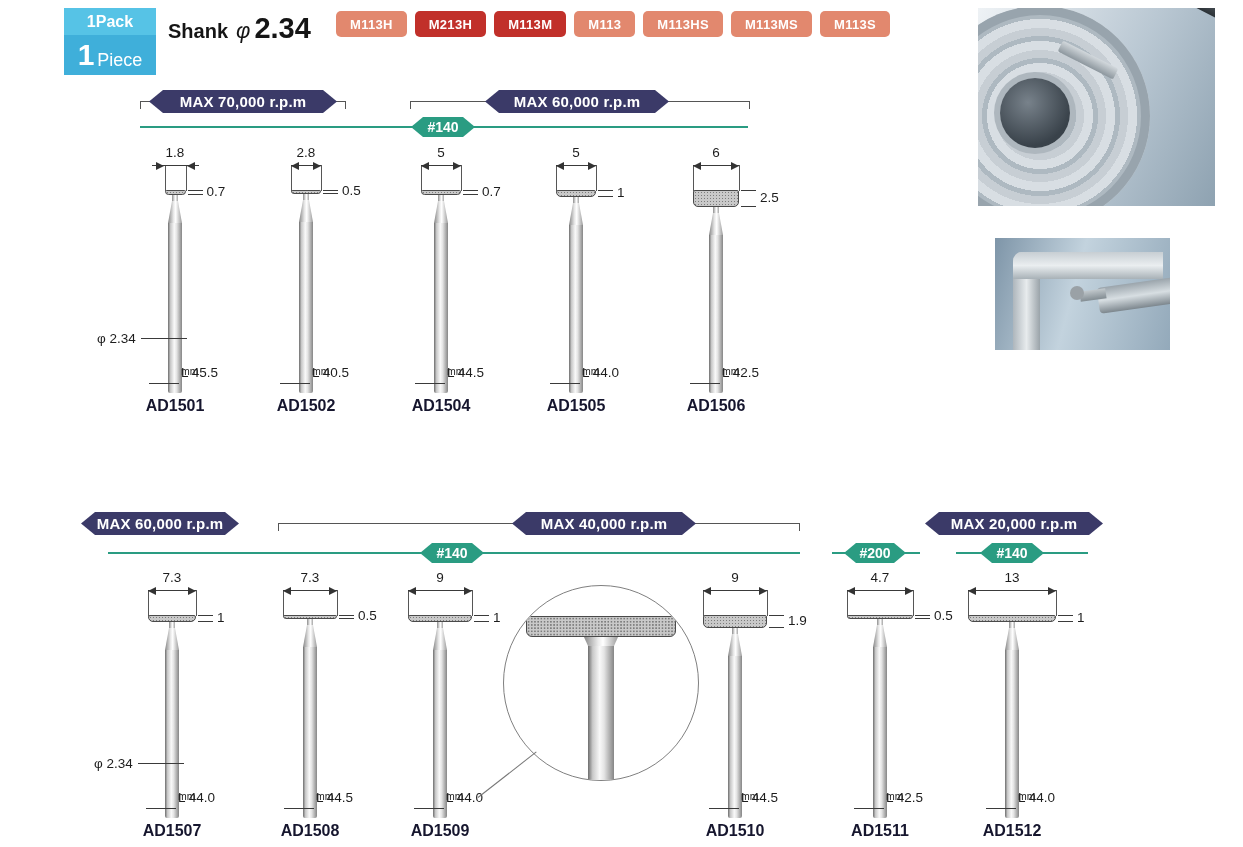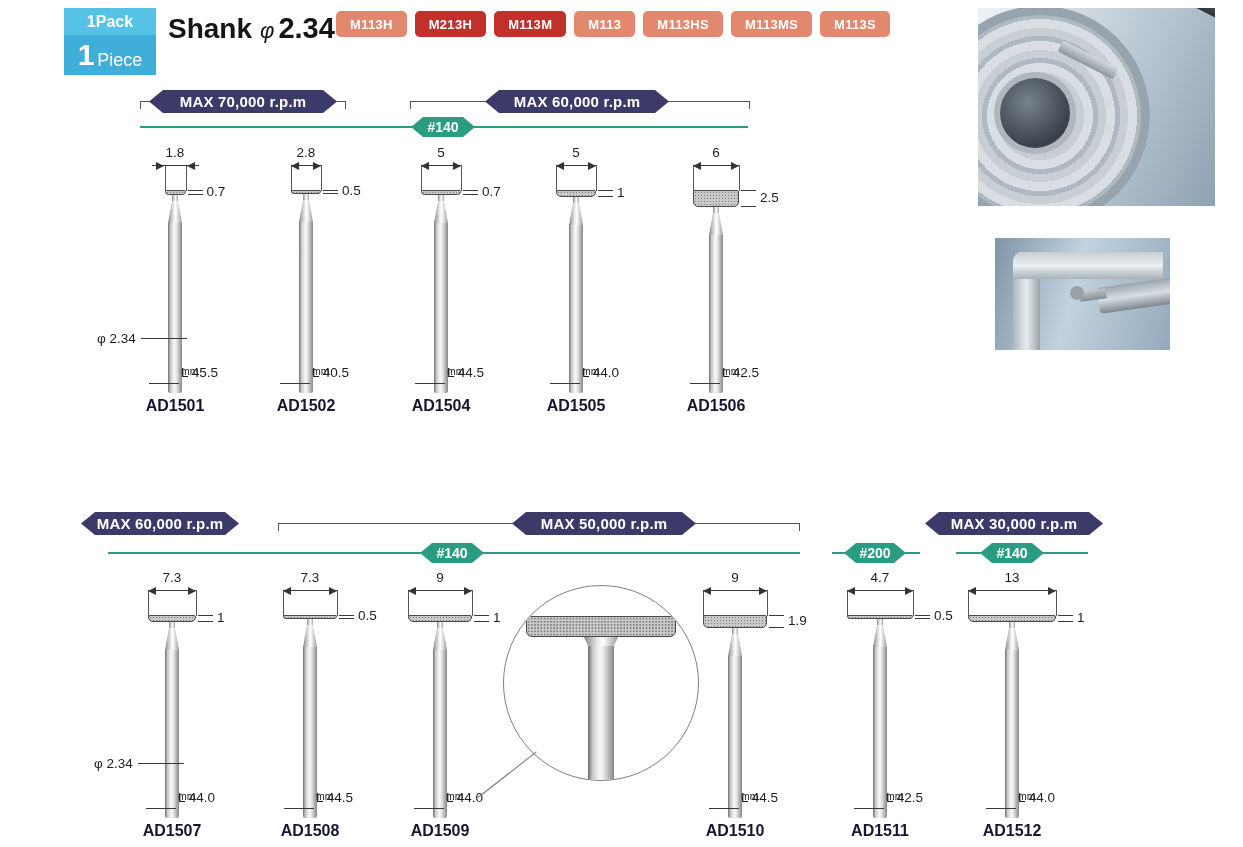--- a/index.html
+++ b/index.html
@@ -10,21 +10,21 @@
   .pack { position:absolute; left:64px; top:8px; width:92px; height:55px; }
   .pack-top { height:27px; background:#56c3e6; color:#fff; font-weight:bold; font-size:16px;
               display:flex; align-items:center; justify-content:center; }
   .pack-bottom { height:40px; background:#3fafda; color:#fff; display:flex; align-items:center;
                  justify-content:center; gap:3px; }
   .pack-big { font-size:30px; font-weight:bold; line-height:1; }
   .pack-small { font-size:18px; margin-top:10px; }
 
   .shank-title { position:absolute; left:168px; top:12px; display:flex; align-items:baseline;
                  color:#151515; gap:4px; }
-  .shank-word { font-size:28px; font-weight:bold; }
+  .shank-word { font-size:20px; font-weight:bold; }
   .shank-phi { font-size:22px; font-style:italic; margin-left:4px; }
   .shank-val { font-size:29px; font-weight:bold; }
 
   .tags { position:absolute; left:336px; top:11px; display:flex; gap:8px; }
   .tag { height:26px; border-radius:5px; color:#fff; font-weight:bold; font-size:13px;
          display:flex; align-items:center; padding:0 14px; letter-spacing:0.3px; }
 
   
   .photo1 { position:absolute; left:978px; top:8px; width:237px; height:198px; overflow:hidden;
             background:linear-gradient(115deg,#eef2f5,#bac8d3 55%,#8ea2b1); }
@@ -261,22 +261,22 @@
         <div class="dim-t" style="left: 124px; top: 44.5px;">2.5</div>
         <div class="tick" style="left: 54px; top: 238px; width: 30px;"></div>
         <div class="len" style="left: 86px; top: 220px;">
           <span>L 42.5</span>
           <span class="mm">mm</span>
         </div>
         <div class="p-id">AD1506</div>
       </div>
       <div class="rpm" style="left: 81px; top: 512px; width: 158px;">MAX 60,000 r.p.m</div>
       <div class="bracket" style="left: 278px; top: 523px; width: 522px;"></div>
-      <div class="rpm" style="left: 512px; top: 512px; width: 184px;">MAX 50,000 r.p.m</div>
-      <div class="rpm" style="left: 925px; top: 512px; width: 178px;">MAX 30,000 r.p.m</div>
+      <div class="rpm" style="left: 512px; top: 512px; width: 184px;">MAX 40,000 r.p.m</div>
+      <div class="rpm" style="left: 925px; top: 512px; width: 178px;">MAX 20,000 r.p.m</div>
       <div class="grit-line" style="left: 108px; top: 552px; width: 692px;"></div>
       <div class="grit" style="left: 420px; top: 543px; width: 64px;">#140</div>
       <div class="grit-line" style="left: 832px; top: 552px; width: 88px;"></div>
       <div class="grit" style="left: 844px; top: 543px; width: 62px;">#200</div>
       <div class="grit-line" style="left: 956px; top: 552px; width: 132px;"></div>
       <div class="grit" style="left: 980px; top: 543px; width: 64px;">#140</div>
       <div class="product" style="left: 92px; top: 570px;">
         <div class="dim-label">7.3</div>
         <div class="ext" style="left: 56px;"></div>
         <div class="ext" style="left: 104px;"></div>

